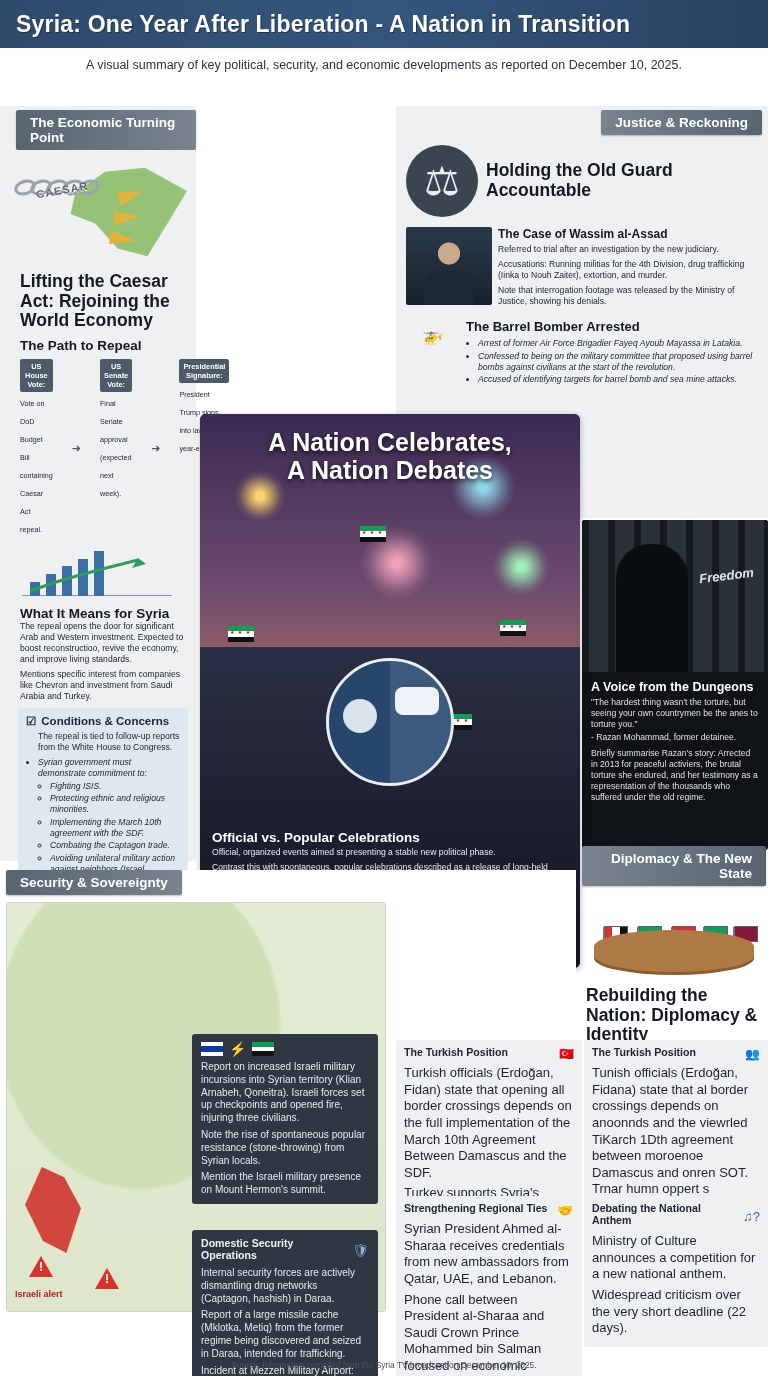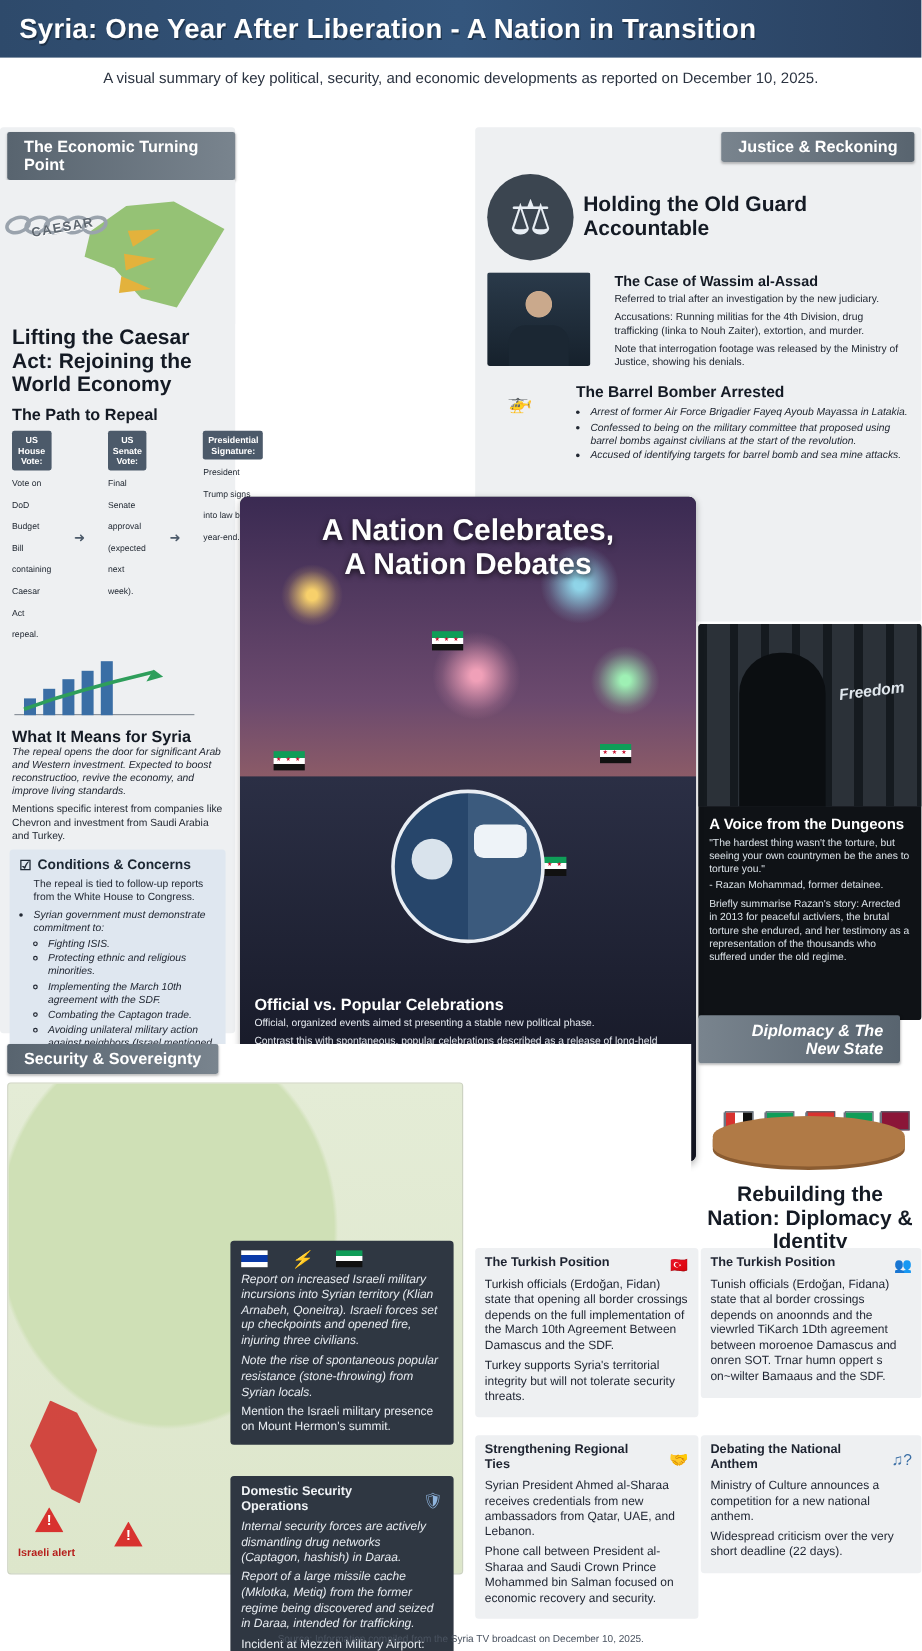--- a/index.html
+++ b/index.html
@@ -31,21 +31,21 @@
   .banner {
     background: linear-gradient(90deg,#58646f,#79848e);
     color:#fff; font-size:13.5px; font-weight:bold; padding:5px 14px;
     display:inline-block; border-radius:2px;
     box-shadow: 0 1px 2px rgba(0,0,0,.25);
   }
   .banner.right { background: linear-gradient(90deg,#79848e,#58646f); }
 
   .panel-econ {
     position:absolute; left:0; top:106px; width:196px; height:755px;
-    background:#eef0f2; border-radius:3px; padding:0 0 8px 0;
+    background:#eef0f2; border-radius:3px; padding:0 0 8px 10px;
   }
   .panel-justice {
     position:absolute; left:396px; top:106px; width:372px; height:412px;
     background:#eef0f2; border-radius:3px;
   }
 
   h2.big { font-size:17.5px; font-weight:bold; line-height:1.12; color:#141a24; }
   h3.mid { font-size:13.5px; font-weight:bold; color:#141a24; }
   p.body { font-size:8.6px; line-height:1.28; color:#222833; }
   ul.body { font-size:8.6px; line-height:1.28; color:#222833; padding-left:12px; }
@@ -190,30 +190,30 @@
   }
   .table-top {
     position:absolute; left:8px; bottom:6px; width:160px; height:42px;
     background:#b07a46; border-radius:50%/40%; box-shadow:0 3px 0 #8b5c31;
   }
   .fl { position:absolute; bottom:36px; width:24px; height:16px; border:1px solid #55606b; }
   .fl:before{ content:""; position:absolute; left:-2px; top:0; width:2px; height:28px; background:#6b7480;}
 
   .dp-card { background:#eef0f2; border-radius:3px; padding:6px 8px; }
   .dp-card h4 { font-size:10.6px; font-weight:bold; margin-bottom:4px; }
-  .dp-card p { font-size:10px; line-height:1.28; margin-bottom:4px; }
+  .dp-card p { font-size:13px; line-height:1.28; margin-bottom:4px; }
 
   .footer {
     position:absolute; left:0; right:0; bottom:6px; text-align:center;
     font-size:8.4px; color:#4a5360;
   }
   .mini { font-size:10px; line-height:1.28; }
-  .mb4 { margin-bottom:4px;font-style:italic; }
+  .mb4 { margin-bottom:4px; }
   .flex { display:flex; }
-  .gap6 { gap:20px; }
+  .gap6 { gap:6px; }
   .gap8 { gap:8px; }
 </style>
 </head>
 <body>
 
 <div class="page">
 
   <div class="header">
     <h1>Syria: One Year After Liberation - A Nation in Transition</h1>
   </div>
@@ -420,34 +420,34 @@
         <h4 style="flex:1;">Domestic Security Operations</h4>
         <span style="color:#8fb4dd; font-size:13px;">🛡</span>
       </div>
       <p class="mini mb4">Internal security forces are actively dismantling drug networks (Captagon, hashish) in Daraa.</p>
       <p class="mini mb4">Report of a large missile cache (Mklotka, Metiq) from the former regime being discovered and seized in Daraa, intended for trafficking.</p>
       <p class="mini">Incident at Mezzeh Military Airport: Unidentified projectiles struck the vicinity, authorities investigating.</p>
     </div>
   </div>
 
   <div class="diplo">
-    <div style="text-align:right; padding-right:18px;font-style:italic;">
+    <div style="text-align:right; padding-right:2px;">
       <span class="banner right">Diplomacy &amp; The New State</span>
     </div>
 
     <div class="table-art">
       <div class="fl" style="left:18px; background:linear-gradient(90deg,#d8322f 33%,#fff 33% 66%,#111 66%);"></div>
       <div class="fl" style="left:52px; background:linear-gradient(#0f9d58 33%,#fff 33% 66%,#111 66%);"></div>
       <div class="fl" style="left:86px; background:#d8322f;"></div>
       <div class="fl" style="left:118px; background:linear-gradient(#0f9d58 50%,#fff 50%);"></div>
       <div class="fl" style="left:148px; background:#8b1538;"></div>
       <div class="table-top"></div>
     </div>
 
-    <h2 class="big" style="padding:8px 4px 0 4px; text-align:center;">Rebuilding the Nation: Diplomacy &amp; Identity</h2>
+    <h2 class="big" style="padding:8px 4px 0 4px; text-align:left;">Rebuilding the Nation: Diplomacy &amp; Identity</h2>
   </div>
 
   <div style="position:absolute; left:396px; top:1040px; width:186px;" class="dp-card">
     <div class="flex gap6" style="align-items:center; margin-bottom:3px;">
       <h4 style="flex:1;">The Turkish Position</h4>
       <span style="font-size:12px;">🇹🇷</span>
     </div>
     <p>Turkish officials (Erdoğan, Fidan) state that opening all border crossings depends on the full implementation of the March 10th Agreement Between Damascus and the SDF.</p>
     <p>Turkey supports Syria's territorial integrity but will not tolerate security threats.</p>
   </div>

